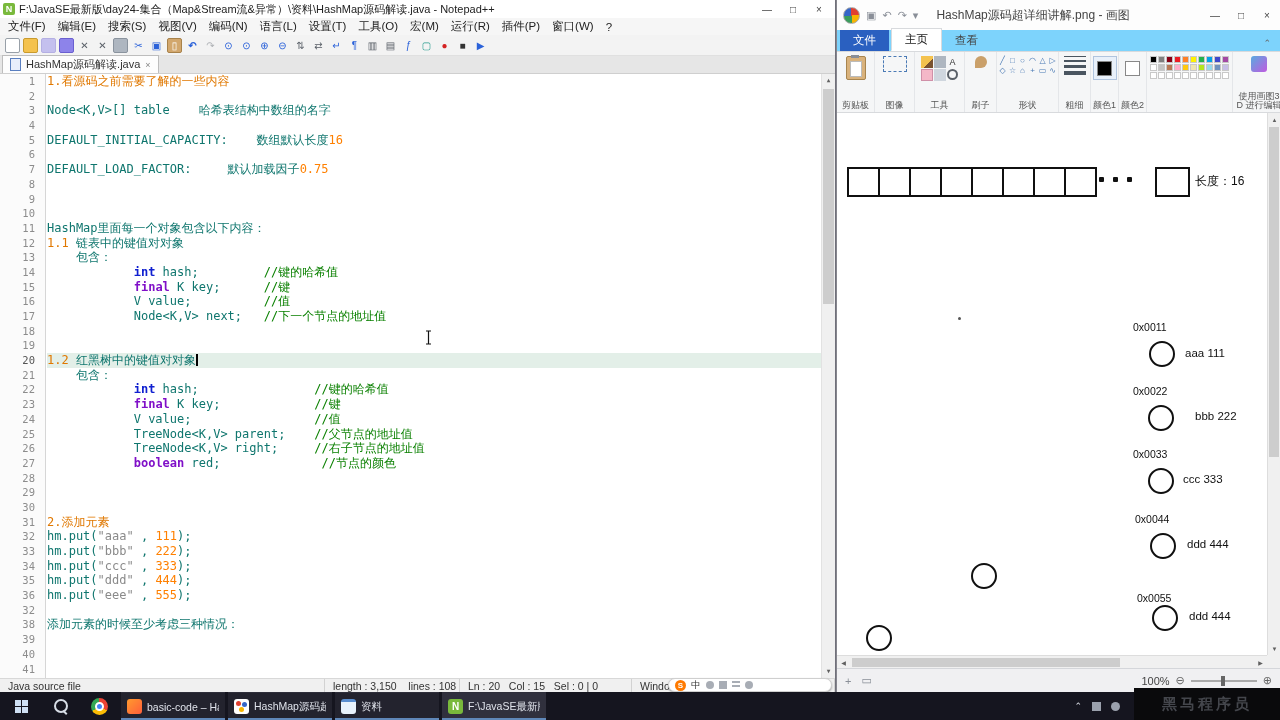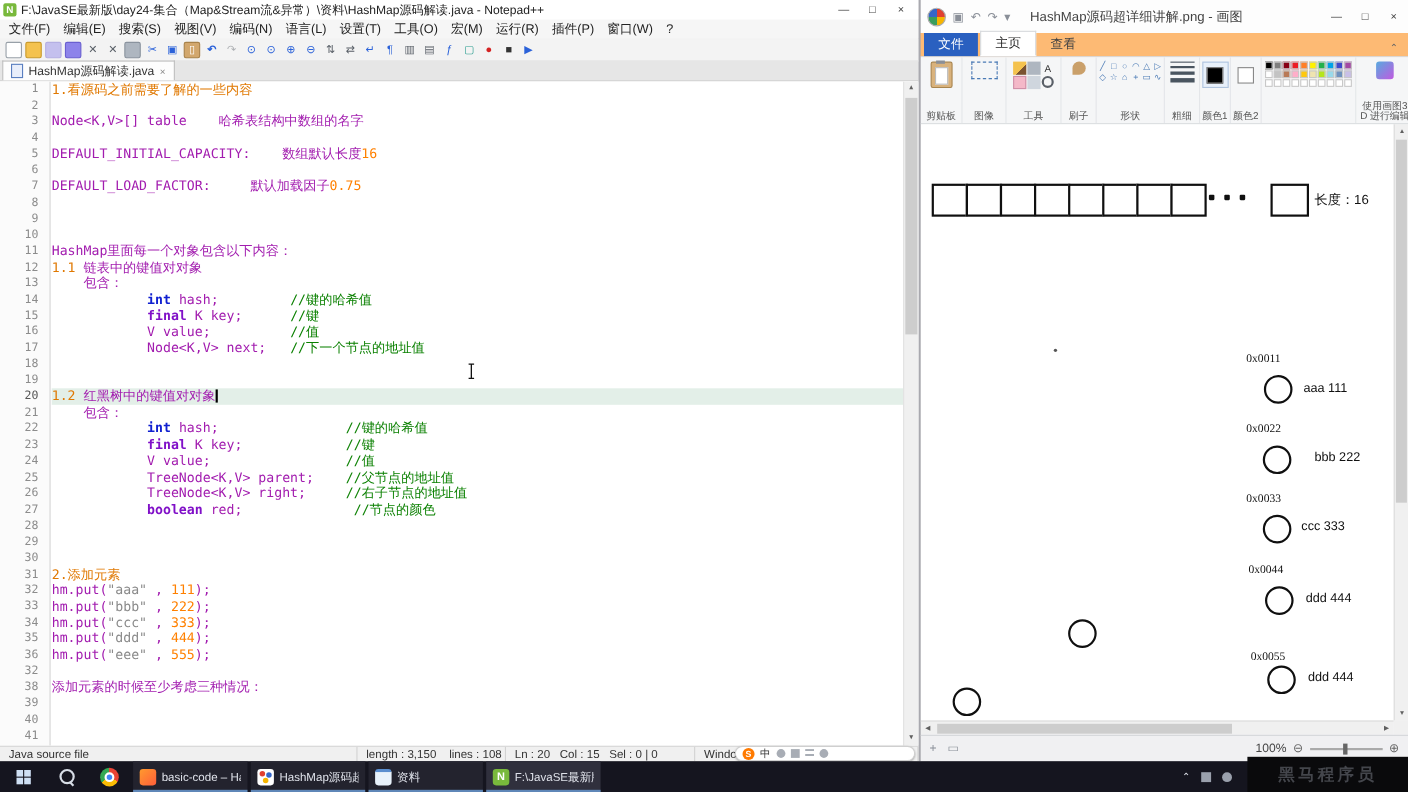--- a/index.html
+++ b/index.html
@@ -44,21 +44,21 @@
   
   .npp-edit{position:absolute;left:0;top:74px;right:0;height:604px;background:#fff;overflow:hidden;
     font-family:"DejaVu Sans Mono","Liberation Mono",monospace;font-size:12px;line-height:14.7px;}
   #gutter{position:absolute;left:0;top:0;width:46px;height:100%;background:#fbfbfb;
     border-right:1px solid #d6d6d6;box-sizing:border-box;text-align:right;color:#8c8c8c;font-size:10.5px;}
   .gnum{height:14.7px;line-height:14.7px;padding-right:10px;}
   .gcur{color:#555;}
   #code{position:absolute;left:47px;top:0;right:14px;height:100%;}
   .line{height:14.7px;line-height:14.7px;white-space:pre;overflow:hidden;}
   .line.cur{background:#e3efe8;}
-  .c-txt{color:#a21caf;}
+  .c-txt{color:#0f766e;}
   .c-hdr{color:#e07800;}
   .c-kw{color:#1020d0;font-weight:bold;}
   .c-kw2{color:#8010c8;font-weight:bold;}
   .c-cmt{color:#0a8000;}
   .c-num{color:#ff8000;}
   .c-str{color:#8a8a8a;}
   .caret{display:inline-block;width:0;border-left:2px solid #000;height:12px;vertical-align:-2px;}
   .npp-vscroll{position:absolute;right:0;top:0;width:14px;height:100%;background:#f0f0f0;
     border-left:1px solid #e2e2e2;box-sizing:border-box;}
   .vs-arrow{position:absolute;left:0;width:13px;height:13px;display:flex;align-items:center;
@@ -89,21 +89,21 @@
   #paint{position:absolute;left:836px;top:0;width:444px;height:692px;background:#f5f6f7;
     border-left:1px solid #86868e;box-sizing:border-box;}
   .p-title{position:absolute;left:0;top:0;right:0;height:30px;background:#fdfdfd;display:flex;
     align-items:center;padding-left:6px;font-size:12px;color:#444;box-sizing:border-box;}
   .qat{display:flex;gap:6px;align-items:center;margin-right:14px;}
   .paint-logo{width:15px;height:15px;border-radius:50%;
     background:conic-gradient(#e04030 0 25%,#f7b500 25% 50%,#3a9d5c 50% 75%,#3566c8 75% 100%);
     border:1px solid #aaa;}
   .qat-g{font-size:11px;color:#8a8f98;}
   .p-title-text{flex:1;white-space:nowrap;overflow:hidden;padding-left:4px;}
-  .p-tabs{position:absolute;left:0;top:30px;right:0;height:22px;background:#fdba74;
+  .p-tabs{position:absolute;left:0;top:30px;right:0;height:22px;background:#7dd3fc;
     border-bottom:1px solid #d8dadd;display:flex;align-items:flex-end;padding-left:3px;
     font-size:11.5px;box-sizing:border-box;text-align:center;}
   .ptab{padding:3px 13px;}
   .ptab-file{background:#2a60c0;color:#fff;margin-right:2px;}
   .ptab-active{background:#fff;border:1px solid #d8dadd;border-bottom:1px solid #fff;color:#222;}
   .ptab-plain{color:#444;}
   .ribbon-collapse{margin-left:auto;font-size:9px;color:#666;padding:0 9px 3px 0;}
   .p-ribbon{position:absolute;left:0;top:52px;right:0;height:61px;background:#f5f6f7;
     border-bottom:1px solid #d8dadd;display:flex;align-items:stretch;box-sizing:border-box;overflow:hidden;}
   .rgroup{display:flex;flex-direction:column;align-items:center;justify-content:space-between;
@@ -136,21 +136,21 @@
   .p3d-ic{width:16px;height:16px;border-radius:3px;background:linear-gradient(135deg,#58aadf,#c05ae0);}
   
   .p-canvas{position:absolute;left:0;top:113px;width:430px;height:542px;background:#fff;overflow:hidden;}
   .array-row{position:absolute;left:10px;top:54px;display:flex;}
   .acell{width:29px;height:26px;border:2px solid #101010;margin-left:-2px;background:#fff;box-sizing:content-box;}
   .acell:first-child{margin-left:0;}
   .dots{position:absolute;left:262px;top:64px;display:flex;gap:9px;}
   .dot{width:5px;height:5px;background:#101010;border-radius:1px;}
   .single-cell{position:absolute;left:318px;top:54px;width:31px;height:26px;border:2px solid #101010;background:#fff;}
   .len-label{position:absolute;left:358px;top:60px;font-size:12px;color:#111;white-space:nowrap;}
-  .node-addr{position:absolute;font-size:10.5px;color:#111;font-family:Liberation Serif, serif;}
+  .node-addr{position:absolute;font-size:10.5px;color:#111;}
   .node-circle{position:absolute;width:22px;height:22px;border:2px solid #101010;border-radius:50%;background:#fff;}
   .node-val{position:absolute;font-size:11.5px;color:#111;white-space:nowrap;}
   .stray{position:absolute;left:121px;top:204px;width:3px;height:3px;background:#555;border-radius:50%;}
   
   .p-vscroll{position:absolute;right:0;top:113px;width:13px;height:542px;background:#f0f0f0;
     border-left:1px solid #ddd;box-sizing:border-box;}
   .p-vthumb{position:absolute;left:1px;top:14px;width:10px;height:330px;background:#cdcdcd;}
   .p-hscroll{position:absolute;left:0;top:655px;width:430px;height:13px;background:#f0f0f0;
     border-top:1px solid #ddd;box-sizing:border-box;display:flex;align-items:center;}
   .hs-arrow{width:13px;font-size:6px;color:#606060;text-align:center;}

